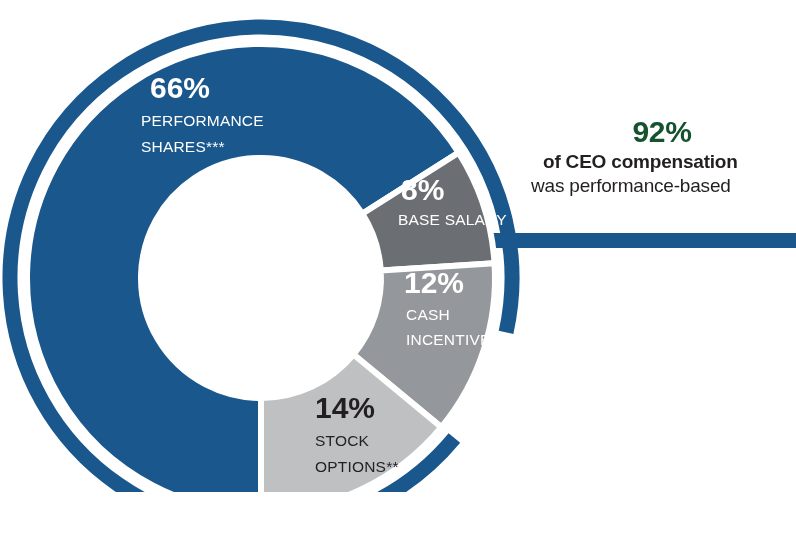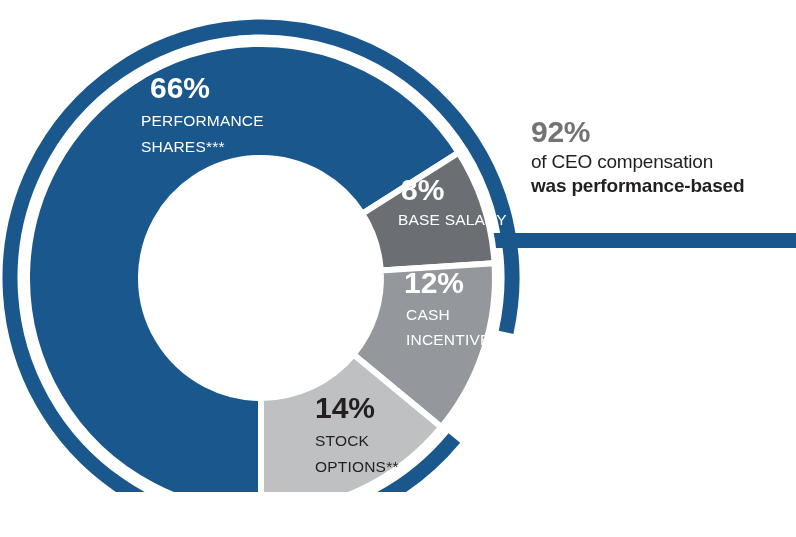--- a/index.html
+++ b/index.html
@@ -41,29 +41,30 @@
     width: 262px;
   }
   .callout-pct {
     font-size: 30px;
     font-weight: bold;
     line-height: 1.05;
     letter-spacing: -0.3px;
   }
   .callout-line1 {
     font-size: 19px;
-    font-weight: normal;
+    font-weight: bold;
     color: #231f20;
     line-height: 1.28;
     letter-spacing: -0.2px;
     margin-top: 2px;
+    margin-left: 12px;
   }
   .callout-line2 {
     font-size: 19px;
-    font-weight: bold;
+    font-weight: normal;
     color: #231f20;
     line-height: 1.28;
     letter-spacing: -0.2px;
   }
 </style>
 </head>
 <body>
 
 <div id="page">
 
@@ -89,18 +90,18 @@
         <text x="404" y="293" class="seg-pct" fill="#ffffff" text-anchor="start">12%</text>
         <text x="406" y="320" class="seg-label" fill="#ffffff" text-anchor="start">CASH</text>
         <text x="406" y="345" class="seg-label" fill="#ffffff" text-anchor="start">INCENTIVE*</text>
         <text x="315" y="418" class="seg-pct" fill="#231f20" text-anchor="start">14%</text>
         <text x="315" y="446" class="seg-label" fill="#231f20" text-anchor="start">STOCK</text>
         <text x="315" y="472" class="seg-label" fill="#231f20" text-anchor="start">OPTIONS**</text>
       </g>
   </svg>
 
   <div class="callout">
-    <div class="callout-pct" id="callout-pct" style="color: #737373;">92%</div>
+    <div class="callout-pct" id="callout-pct" style="color: #14532d; text-align: center;">92%</div>
     <div class="callout-line1">of CEO compensation</div>
     <div class="callout-line2">was performance-based</div>
   </div>
 
 </div>
 
 </body></html>

